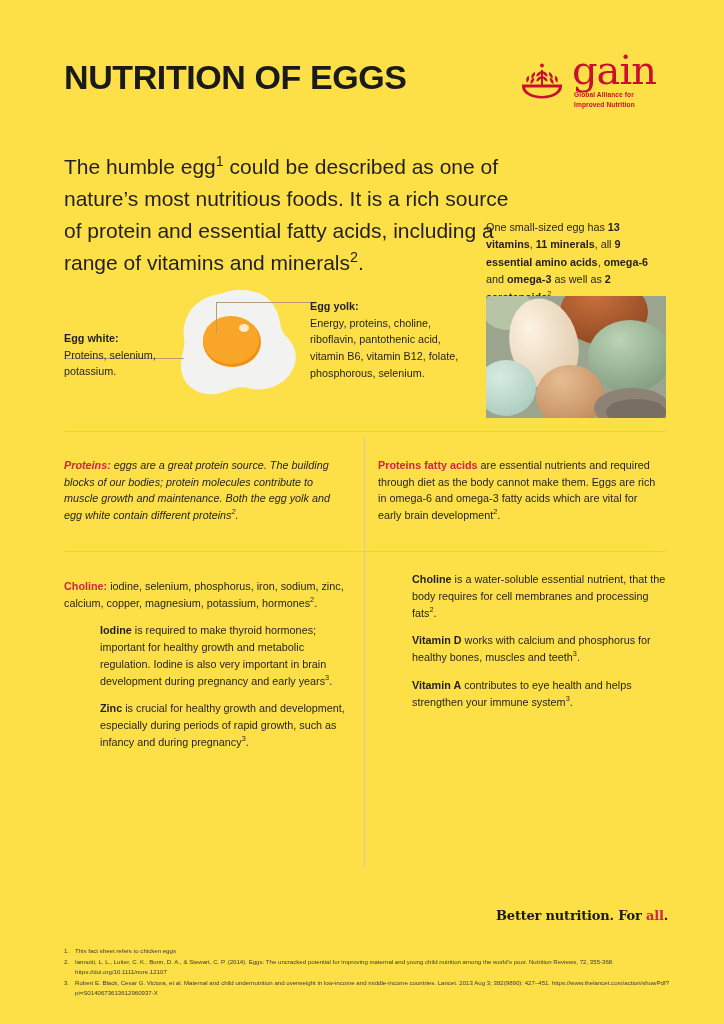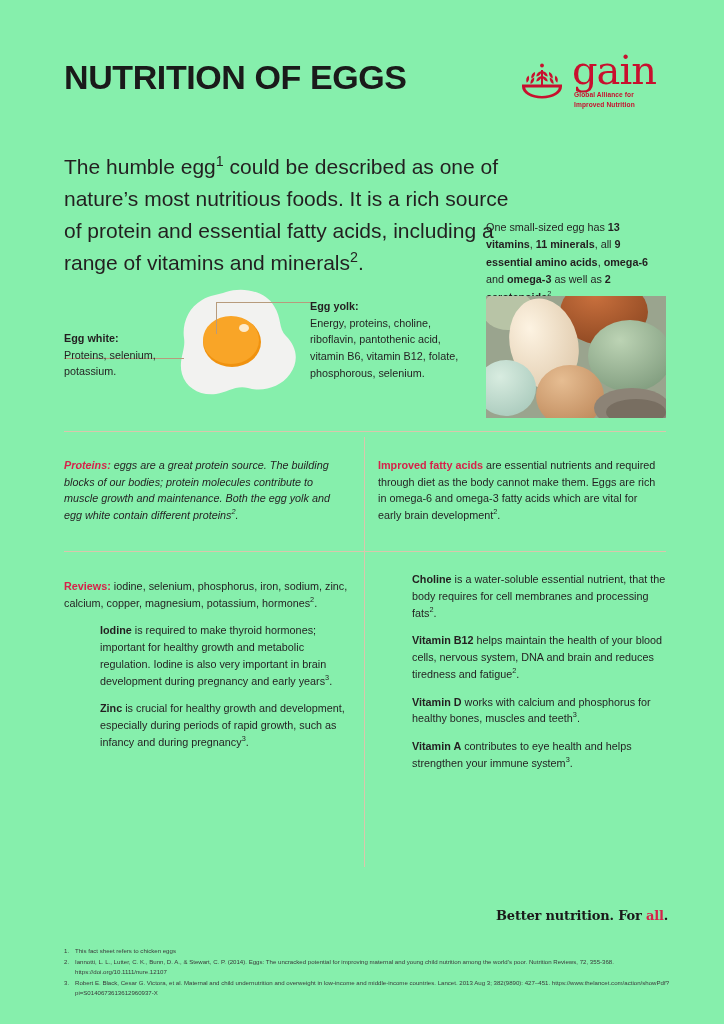--- a/index.html
+++ b/index.html
@@ -12,21 +12,21 @@
     height: 1024px;
     position: relative;
     font-family: "Liberation Sans", sans-serif;
     color: #231f20;
     overflow: hidden;
   }
 
   .page {
     position: absolute;
     inset: 0;
-    background: #86efac;
+    background: #fde047;
   }
 
   
   .header {
     position: absolute;
     left: 64px;
     top: 56px;
     right: 48px;
     height: 60px;
   }
@@ -351,36 +351,35 @@
 
   <div class="rule rule-h1"></div>
   <div class="rule rule-h2"></div>
   <div class="rule rule-v"></div>
 
   <div class="quad q-proteins">
     <p><span class="kw">Proteins:</span><span> eggs are a great protein source. The building blocks of our bodies; protein molecules contribute to muscle growth and maintenance. Both the egg yolk and egg white contain different proteins</span><sup>2</sup><span>.</span></p>
   </div>
 
   <div class="quad q-efa">
-    <p><span class="kw">Improved fatty acids</span><span> are essential nutrients and required through diet as the body cannot make them. Eggs are rich in omega-6 and omega-3 fatty acids which are vital for early brain development</span><sup>2</sup><span>.</span></p>
+    <p><span class="kw">Proteins fatty acids</span><span> are essential nutrients and required through diet as the body cannot make them. Eggs are rich in omega-6 and omega-3 fatty acids which are vital for early brain development</span><sup>2</sup><span>.</span></p>
   </div>
 
   <div class="quad q-minerals">
-    <p><span class="kw">Reviews:</span><span> iodine, selenium, phosphorus, iron, sodium, zinc, calcium, copper, magnesium, potassium, hormones</span><sup>2</sup><span>.</span></p>
+    <p><span class="kw">Choline:</span><span> iodine, selenium, phosphorus, iron, sodium, zinc, calcium, copper, magnesium, potassium, hormones</span><sup>2</sup><span>.</span></p>
 
     <p class="sub"><b>Iodine</b><span> is required to make thyroid hormones; important for healthy growth and metabolic regulation. Iodine is also very important in brain development during pregnancy and early years</span><sup>3</sup><span>.</span></p>
 
     <p class="sub"><b>Zinc</b><span> is crucial for healthy growth and development, especially during periods of rapid growth, such as infancy and during pregnancy</span><sup>3</sup><span>.</span></p>
   </div>
 
   <div class="quad q-vitamins">
 
     <p class="sub"><b>Choline</b><span> is a water-soluble essential nutrient, that the body requires for cell membranes and processing fats</span><sup>2</sup><span>.</span></p>
 
-    <p class="sub"><b>Vitamin B12</b><span> helps maintain the health of your blood cells, nervous system, DNA and brain and reduces tiredness and fatigue</span><sup>2</sup><span>.</span></p>
 
     <p class="sub"><b>Vitamin D</b><span> works with calcium and phosphorus for healthy bones, muscles and teeth</span><sup>3</sup><span>.</span></p>
 
     <p class="sub"><b>Vitamin A</b><span> contributes to eye health and helps strengthen your immune system</span><sup>3</sup><span>.</span></p>
   </div>
 
   <div class="tagline"><span>Better nutrition. For </span><span class="accent">all</span><span>.</span></div>
 
   <div class="footnotes">
     <div class="fn">

